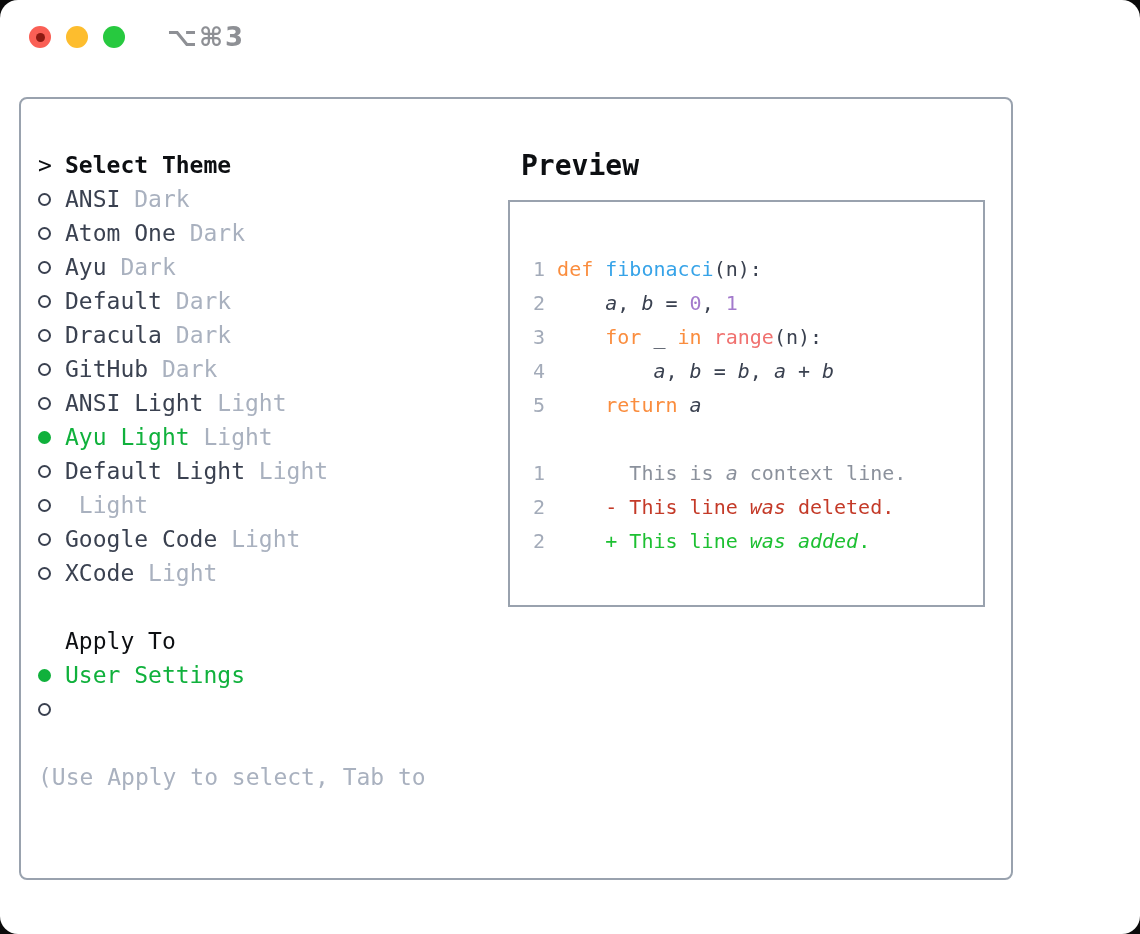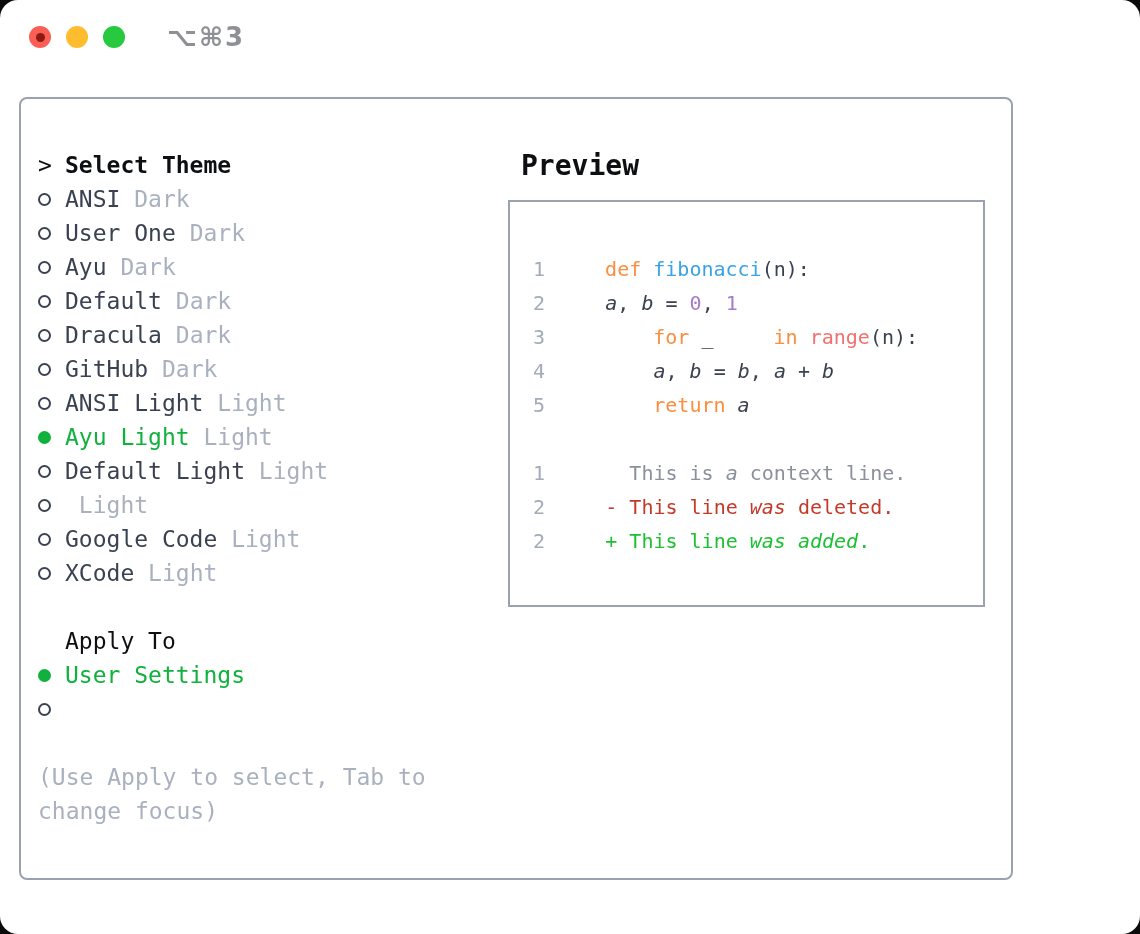--- a/index.html
+++ b/index.html
@@ -35,21 +35,21 @@
 
   
   .preview-title{position:absolute;left:521px;top:148px;height:34px;display:flex;align-items:center;
                  font-size:28px;font-weight:bold;color:var(--header);}
   .preview-box{position:absolute;left:508px;top:200px;width:477px;height:407px;box-sizing:border-box;
                border:2px solid var(--border);background:#ffffff;overflow:hidden;}
   .code{position:absolute;left:23px;top:50px;font-size:20px;line-height:34px;white-space:pre;}
   .cl{height:34px;}
   .ln{color:var(--ln);}
   .pl{color:var(--text);}
-  .kw{color:var(--kw);margin-left:48px;}
+  .kw{color:var(--kw);}
   .fn{color:var(--fn);}
   .num{color:var(--num);}
   .call{color:var(--call);}
   .var{color:var(--text);font-style:italic;}
   .ctx{color:var(--ctx);}
   .del{color:var(--del);}
   .add{color:var(--add);}
   .i{font-style:italic;}
 </style>
 </head>
@@ -64,38 +64,37 @@
     <div class="tl tl-yellow"></div>
     <div class="tl tl-green"></div>
   </div>
   <div class="shortcut">⌥⌘3</div>
 
   <div class="panel"></div>
 
   <div class="sidebar" id="sidebar">
       <div class="row"><span class="marker prefix">&gt;</span><span class="hdr">Select Theme</span></div>
       <div class="row"><span class="marker"><span class="dot"></span></span><span class="nm">ANSI</span><span class="sfx"> Dark</span></div>
-      <div class="row"><span class="marker"><span class="dot"></span></span><span class="nm">User One</span><span class="sfx"> Dark</span></div>
+      <div class="row"><span class="marker"><span class="dot"></span></span><span class="nm">Atom One</span><span class="sfx"> Dark</span></div>
       <div class="row"><span class="marker"><span class="dot"></span></span><span class="nm">Ayu</span><span class="sfx"> Dark</span></div>
       <div class="row"><span class="marker"><span class="dot"></span></span><span class="nm">Default</span><span class="sfx"> Dark</span></div>
       <div class="row"><span class="marker"><span class="dot"></span></span><span class="nm">Dracula</span><span class="sfx"> Dark</span></div>
       <div class="row"><span class="marker"><span class="dot"></span></span><span class="nm">GitHub</span><span class="sfx"> Dark</span></div>
       <div class="row"><span class="marker"><span class="dot"></span></span><span class="nm">ANSI Light</span><span class="sfx"> Light</span></div>
       <div class="row"><span class="marker"><span class="dot sel"></span></span><span class="nm sel">Ayu Light</span><span class="sfx"> Light</span></div>
       <div class="row"><span class="marker"><span class="dot"></span></span><span class="nm">Default Light</span><span class="sfx"> Light</span></div>
       <div class="row"><span class="marker"><span class="dot"></span></span><span class="sfx"> Light</span></div>
       <div class="row"><span class="marker"><span class="dot"></span></span><span class="nm">Google Code</span><span class="sfx"> Light</span></div>
       <div class="row"><span class="marker"><span class="dot"></span></span><span class="nm">XCode</span><span class="sfx"> Light</span></div>
       <div class="row"></div>
       <div class="row"><span class="marker"></span><span class="apply-hdr">Apply To</span></div>
       <div class="row"><span class="marker"><span class="dot sel"></span></span><span class="nm sel">User Settings</span></div>
       <div class="row"><span class="marker"><span class="dot"></span></span></div>
       <div class="row"></div>
       <div class="row"><span class="hint">(Use Apply to select, Tab to</span></div>
-      <div class="row"><span class="hint">change focus)</span></div>
     </div>
 
   <div class="preview-title">Preview</div>
   <div class="preview-box">
     <div class="code" id="code"><div class="cl"><span class="ln">1 </span><span class="kw">def</span><span class="pl"> </span><span class="fn">fibonacci</span><span class="pl">(n):</span></div><div class="cl"><span class="ln">2 </span><span class="pl">    </span><span class="var">a</span><span class="pl">, </span><span class="var">b</span><span class="pl"> = </span><span class="num">0</span><span class="pl">, </span><span class="num">1</span></div><div class="cl"><span class="ln">3 </span><span class="pl">    </span><span class="kw">for</span><span class="pl"> _ </span><span class="kw">in</span><span class="pl"> </span><span class="call">range</span><span class="pl">(n):</span></div><div class="cl"><span class="ln">4 </span><span class="pl">        </span><span class="var">a</span><span class="pl">, </span><span class="var">b</span><span class="pl"> = </span><span class="var">b</span><span class="pl">, </span><span class="var">a</span><span class="pl"> + </span><span class="var">b</span></div><div class="cl"><span class="ln">5 </span><span class="pl">    </span><span class="kw">return</span><span class="pl"> </span><span class="var">a</span></div><div class="cl"></div><div class="cl"><span class="ln">1 </span><span class="ctx">      This is </span><span class="ctx i">a</span><span class="ctx"> context line.</span></div><div class="cl"><span class="ln">2 </span><span class="del">    - This line </span><span class="del i">was</span><span class="del"> deleted.</span></div><div class="cl"><span class="ln">2 </span><span class="add">    + This line </span><span class="add i">was</span><span class="add"> </span><span class="add i">added</span><span class="add">.</span></div></div>
   </div>
 
 </div>
 
 </body></html>

